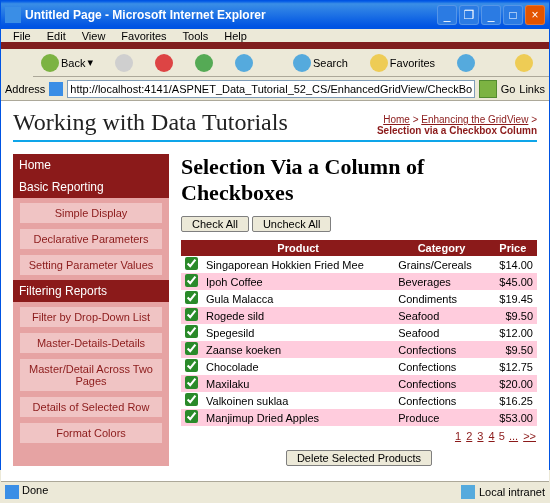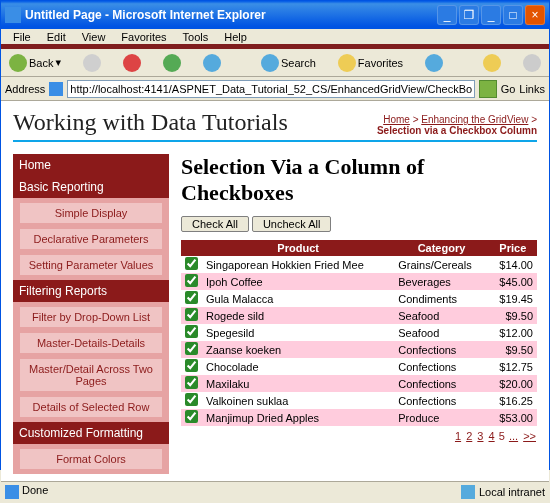--- a/index.html
+++ b/index.html
@@ -4,23 +4,23 @@
 <style>
 * { box-sizing: border-box; margin: 0; padding: 0; }
 body { font-family: Tahoma, Arial, sans-serif; font-size: 11px; background: #ece9d8; width: 550px; height: 503px; overflow: hidden; }
 .window { width: 550px; height: 470px; background: #ece9d8; border: 1px solid #0054e3; }
 .titlebar { height: 28px; background: linear-gradient(#0058e6, #3a8ee6 10%, #0054e3 90%); color: #fff; display: flex; align-items: center; padding: 0 4px; font-size: 12px; }
 .titlebar .ie-icon { width: 16px; height: 16px; margin-right: 4px; background: #3a8ee6; display:inline-block; }
 .titlebar .title { flex: 1; font-weight: bold; }
 .titlebar .winbtn { width: 20px; height: 20px; margin-left: 2px; border: 1px solid #fff3; border-radius: 3px; text-align: center; line-height: 18px; font-size: 12px; font-family: Arial; }
 .titlebar .close { background: #e35400; }
 .titlebar .min, .titlebar .max, .titlebar .restore { background: #2b7be3; }
-.menubar { height: 20px; background: #ece9d8; display: flex; align-items: center; border-bottom: 5px solid #7f1d1d; padding-left: 4px; }
+.menubar { height: 20px; background: #ece9d8; display: flex; align-items: center; border-bottom: 7px solid #7f1d1d; padding-left: 4px; }
 .menubar span { padding: 2px 8px; }
-.toolbar { height: 28px; background: #ece9d8; display: flex; align-items: center; border-bottom: 1px solid #aca899; padding: 0 4px; gap: 14px; }
+.toolbar { height: 28px; background: #ece9d8; display: flex; align-items: center; border-bottom: 1px solid #aca899; padding: 0 4px; gap: 14px; margin-left: 32px; }
 .toolbar .btn { display: inline-flex; align-items: center; padding: 2px 4px; gap: 2px; }
 .toolbar .icon { width: 18px; height: 18px; display: inline-block; border-radius: 9px; }
 .addrbar { height: 24px; background: #ece9d8; display: flex; align-items: center; border-bottom: 1px solid #aca899; padding: 0 4px; gap: 4px; }
 .addrbar input { flex: 1; height: 18px; border: 1px solid #7f9db9; font-size: 11px; padding: 1px 2px; }
 .addrbar .go { width: 18px; height: 18px; background: #7cb342; border: 1px solid #538b2f; }
 .content { height: 380px; overflow: auto; background: #fff; padding: 8px 12px; position: relative; }
 .page-title { font-family: Georgia, serif; font-size: 24px; color: #222; border-bottom: 2px solid #0ea5e9; padding-bottom: 4px; margin-bottom: 4px; }
 .breadcrumb { text-align: right; font-size: 10px; color: #8b1a1a; margin-top: -32px; margin-bottom: 18px; }
 .breadcrumb a { color: #8b1a1a; text-decoration: underline; }
 .breadcrumb b { color: #8b1a1a; font-weight: bold; margin-left: 34px; }
@@ -135,21 +135,20 @@
           <div class="sec">Home</div>
           <div class="sec">Basic Reporting</div>
           <a class="item">Simple Display</a>
           <a class="item">Declarative Parameters</a>
           <a class="item">Setting Parameter Values</a>
           <div class="sec">Filtering Reports</div>
           <a class="item">Filter by Drop-Down List</a>
           <a class="item">Master-Details-Details</a>
           <a class="item">Master/Detail Across Two Pages</a>
           <a class="item">Details of Selected Row</a>
-          <div class="sec">Customized Formatting</div>
           <a class="item">Format Colors</a>
         </div>
 
       <div class="main">
         <h1>Selection Via a Column of Checkboxes</h1>
         <div class="btnrow">
           <button>Check All</button>
           <button>Uncheck All</button>
         </div>
         <table class="grid">
@@ -218,20 +217,23 @@
               </tr>
               <tr class="alt">
                 <td class="chk"><input type="checkbox" checked="" style=""></td>
                 <td>Manjimup Dried Apples</td>
                 <td>Produce</td>
                 <td class="price">$53.00</td>
               </tr>
             </tbody>
         </table>
         <div class="pager" id="pager"><a>1</a> <a>2</a> <a>3</a> <a>4</a> <span>5</span> <a>...</a> <a>&gt;&gt;</a></div>
+        <div class="delrow">
+          <button class="del-btn">Delete Selected Products</button>
+        </div>
       </div>
     </div>
   </div>
 
   <div class="statusbar">
     <span><span style="width:14px;height:14px;background:#3a8ee6;display:inline-block;vertical-align:middle"></span> <span>Done</span></span>
     <span class="zone">
         <span style="width:14px;height:14px;background:#5ad;display:inline-block"></span>
         <span>Local intranet</span>
       </span>

